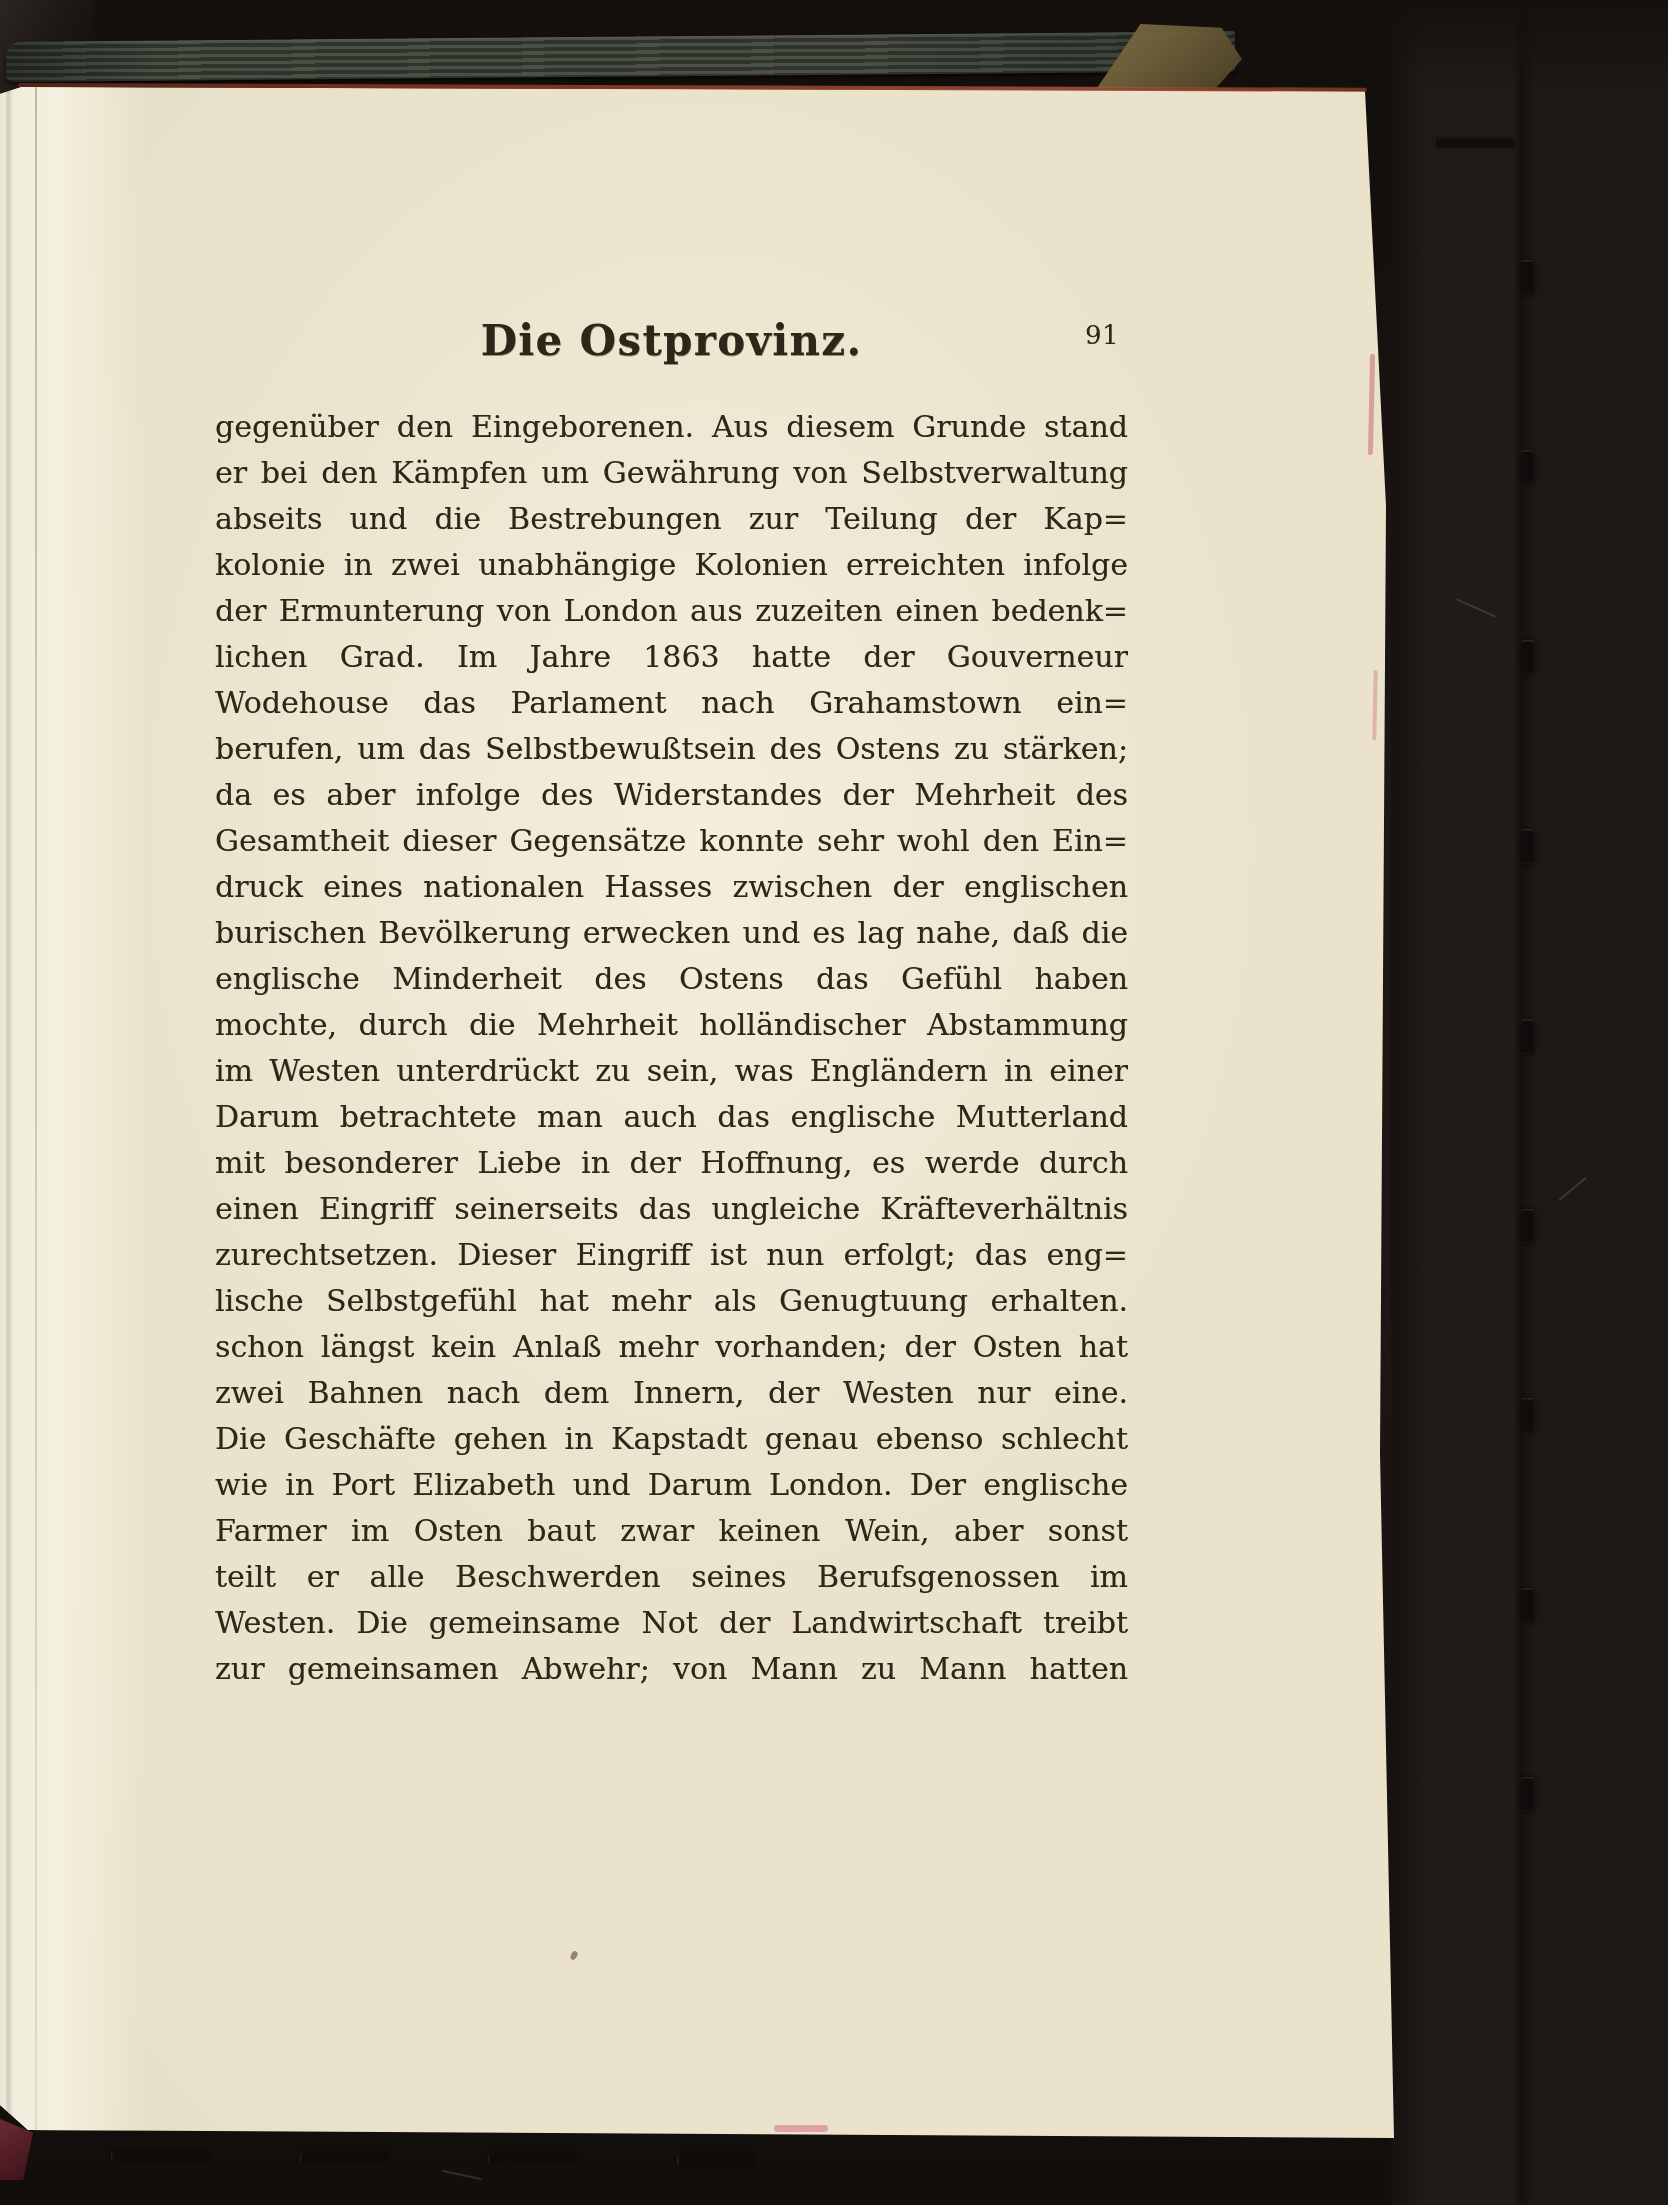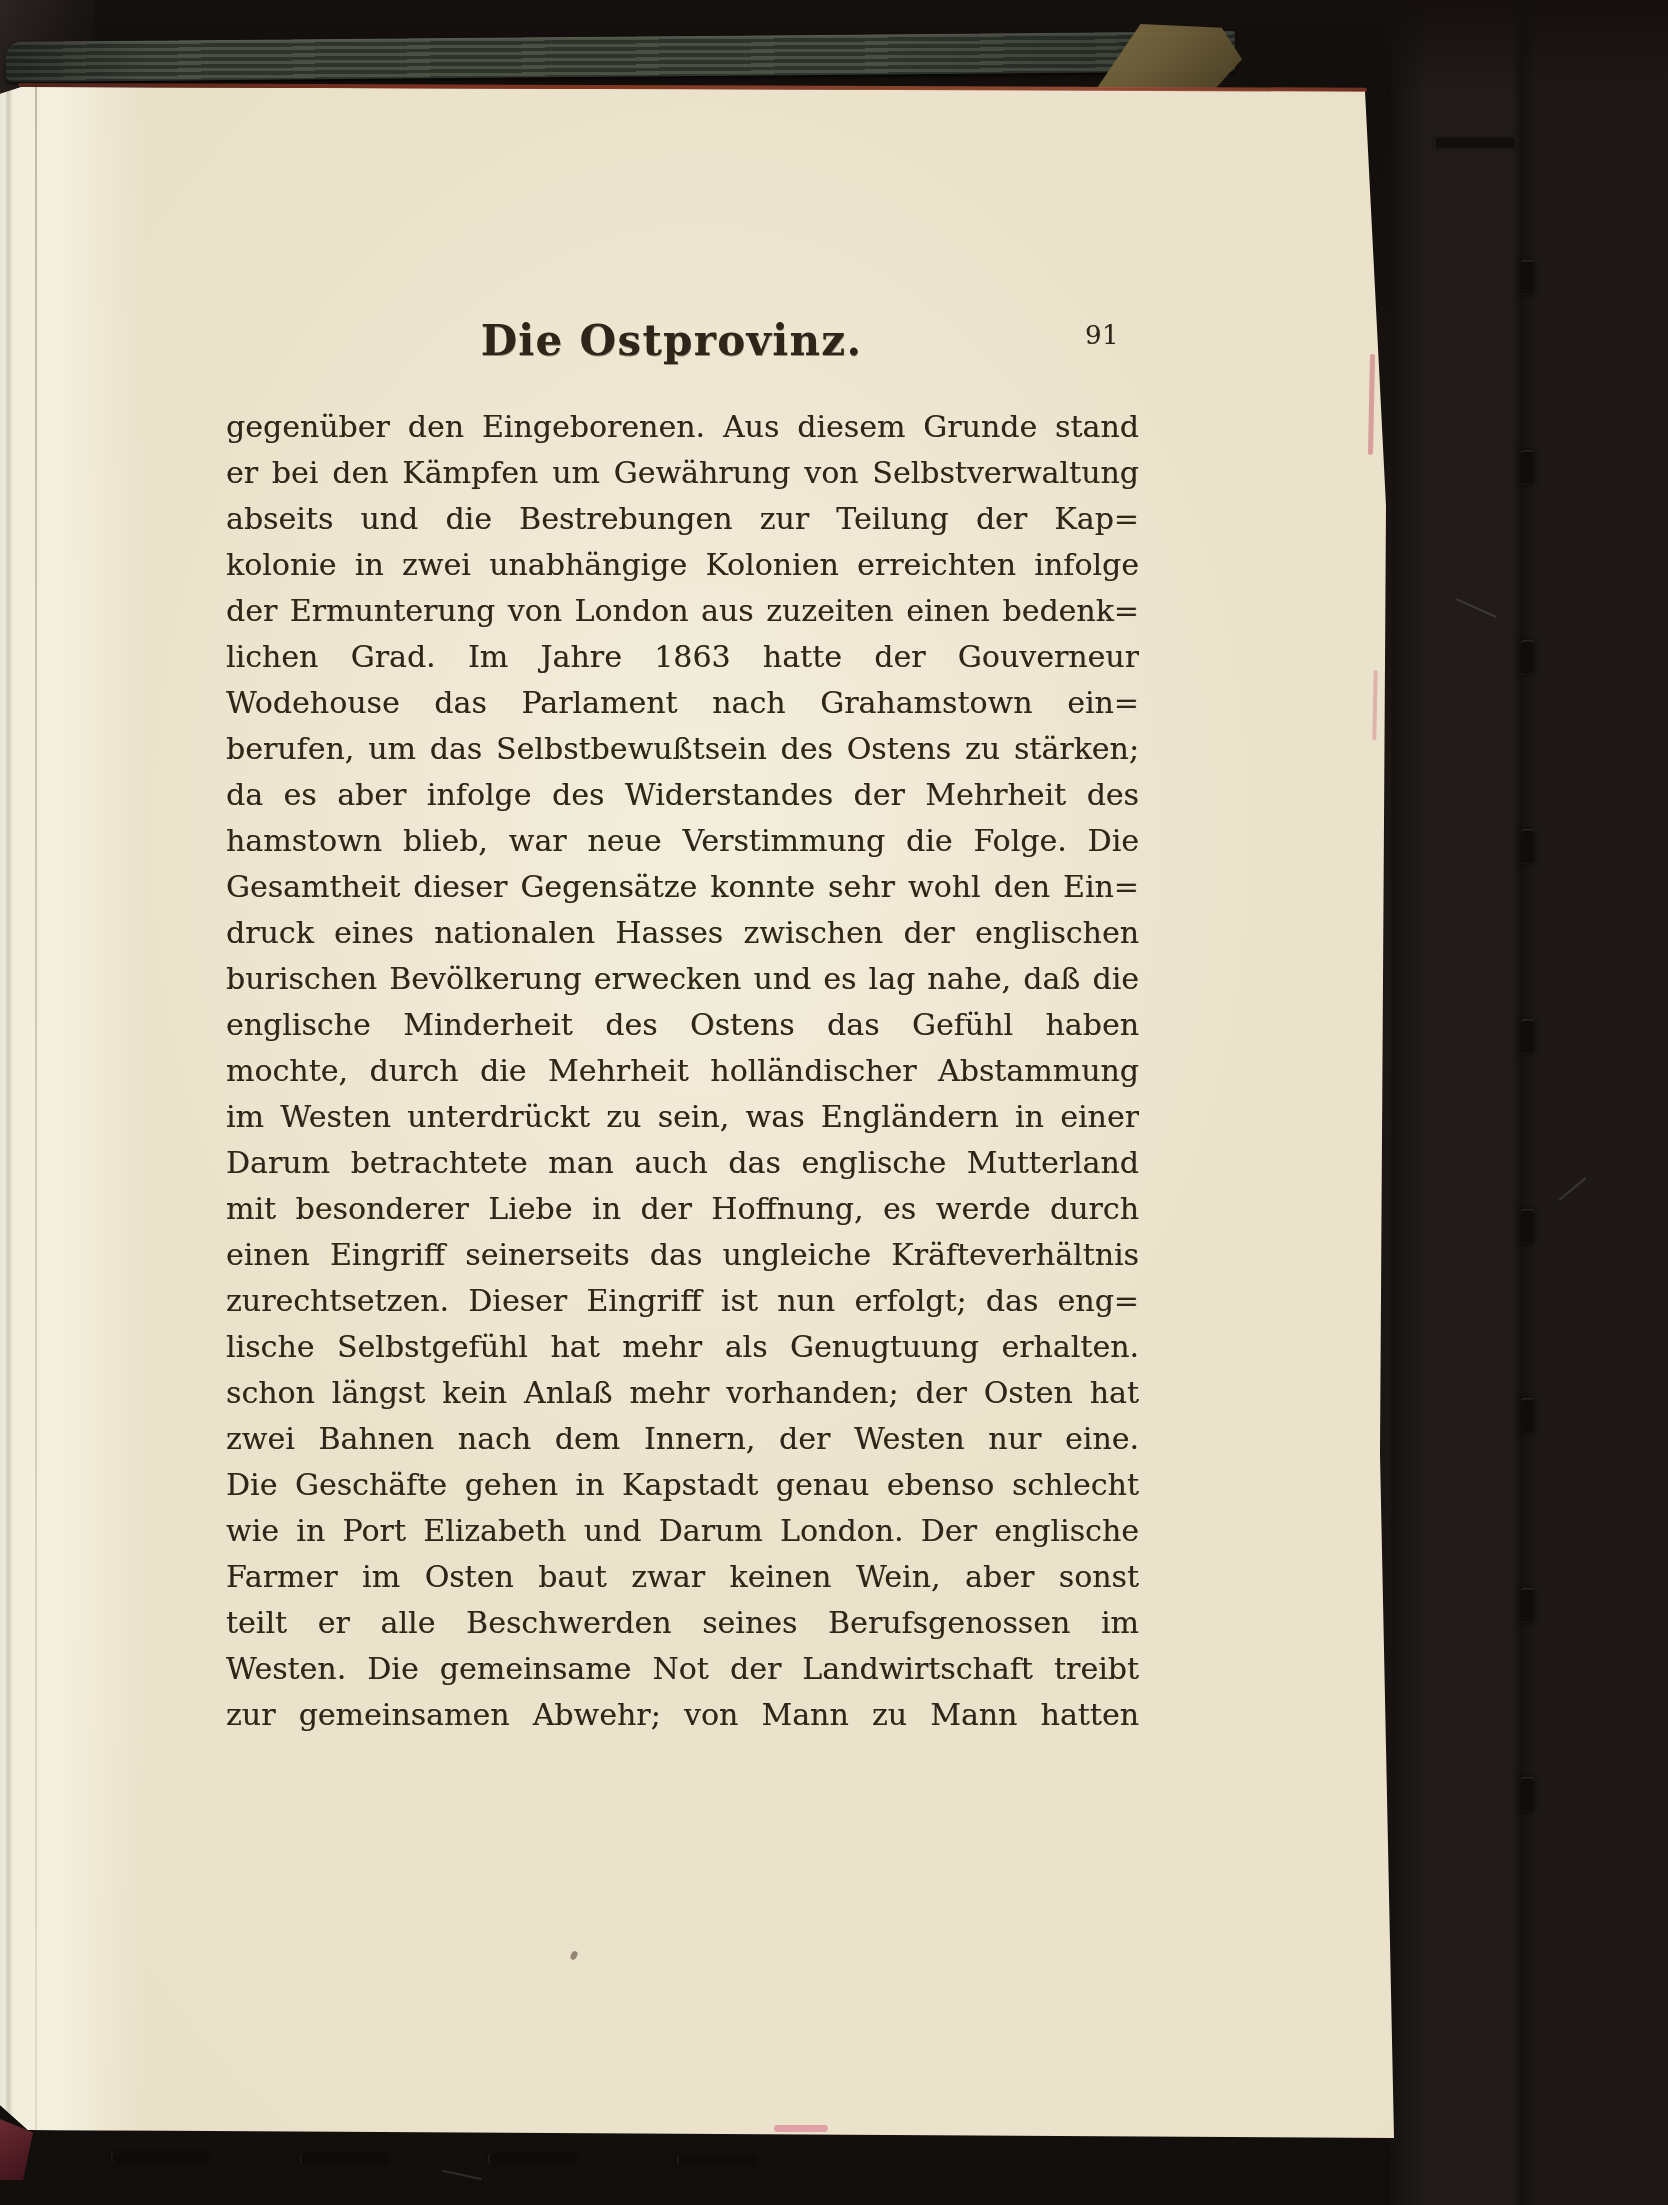--- a/index.html
+++ b/index.html
@@ -127,21 +127,21 @@
   .chapter-title {
     text-align: center;
     font-size: 42px; font-weight: bold; letter-spacing: 1.3px;
     text-shadow: 0.4px 0.5px 0.5px rgba(47,37,24,.45);
   }
   .page-number {
     position: absolute; right: 8.8px; top: 3.8px;
     font-size: 26px; font-weight: normal; letter-spacing: 0.6px;
     text-shadow: 0.3px 0.4px 0.4px rgba(47,37,24,.4);
   }
-  .body { position: absolute; left: 11px; top: 88px; width: 913px; }
+  .body { position: absolute; left: 0; top: 88px; width: 913px; }
   .line {
     font-size: 30px; line-height: 46px; height: 46px; overflow: hidden;
     text-align: justify; text-align-last: justify;
     text-shadow: 0.3px 0.4px 0.4px rgba(47,37,24,.42);
     white-space: normal;
   }
 </style>
 </head>
 <body>
 
@@ -196,21 +196,20 @@
     <div class="body">
       <div class="line">gegenüber den Eingeborenen. Aus diesem Grunde stand</div>
       <div class="line">er bei den Kämpfen um Gewährung von Selbstverwaltung</div>
       <div class="line">abseits und die Bestrebungen zur Teilung der Kap=</div>
       <div class="line">kolonie in zwei unabhängige Kolonien erreichten infolge</div>
       <div class="line">der Ermunterung von London aus zuzeiten einen bedenk=</div>
       <div class="line">lichen Grad. Im Jahre 1863 hatte der Gouverneur</div>
       <div class="line">Wodehouse das Parlament nach Grahamstown ein=</div>
       <div class="line">berufen, um das Selbstbewußtsein des Ostens zu stärken;</div>
       <div class="line">da es aber infolge des Widerstandes der Mehrheit des</div>
-      <div class="line">hamstown blieb, war neue Verstimmung die Folge. Die</div>
       <div class="line">Gesamtheit dieser Gegensätze konnte sehr wohl den Ein=</div>
       <div class="line">druck eines nationalen Hasses zwischen der englischen und</div>
       <div class="line">burischen Bevölkerung erwecken und es lag nahe, daß die</div>
       <div class="line">englische Minderheit des Ostens das Gefühl haben</div>
       <div class="line">mochte, durch die Mehrheit holländischer Abstammung</div>
       <div class="line">im Westen unterdrückt zu sein, was Engländern in einer</div>
       <div class="line">Darum betrachtete man auch das englische Mutterland</div>
       <div class="line">mit besonderer Liebe in der Hoffnung, es werde durch</div>
       <div class="line">einen Eingriff seinerseits das ungleiche Kräfteverhältnis</div>
       <div class="line">zurechtsetzen. Dieser Eingriff ist nun erfolgt; das eng=</div>

